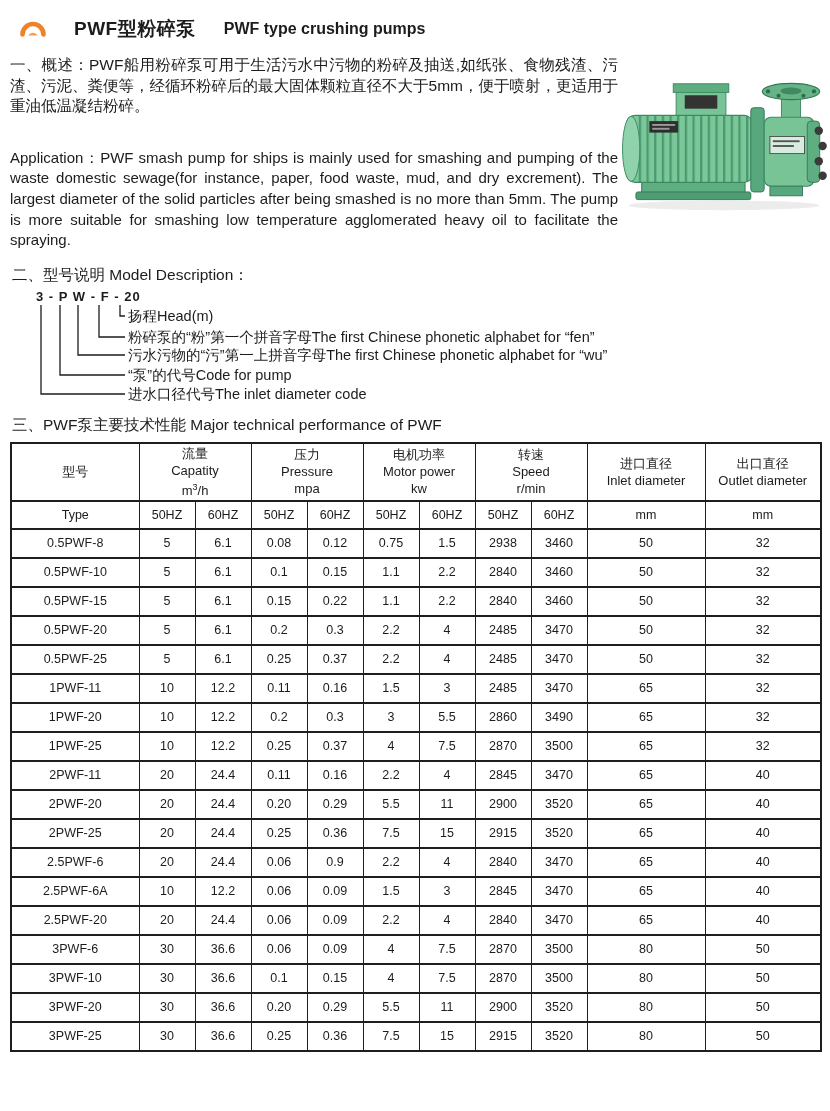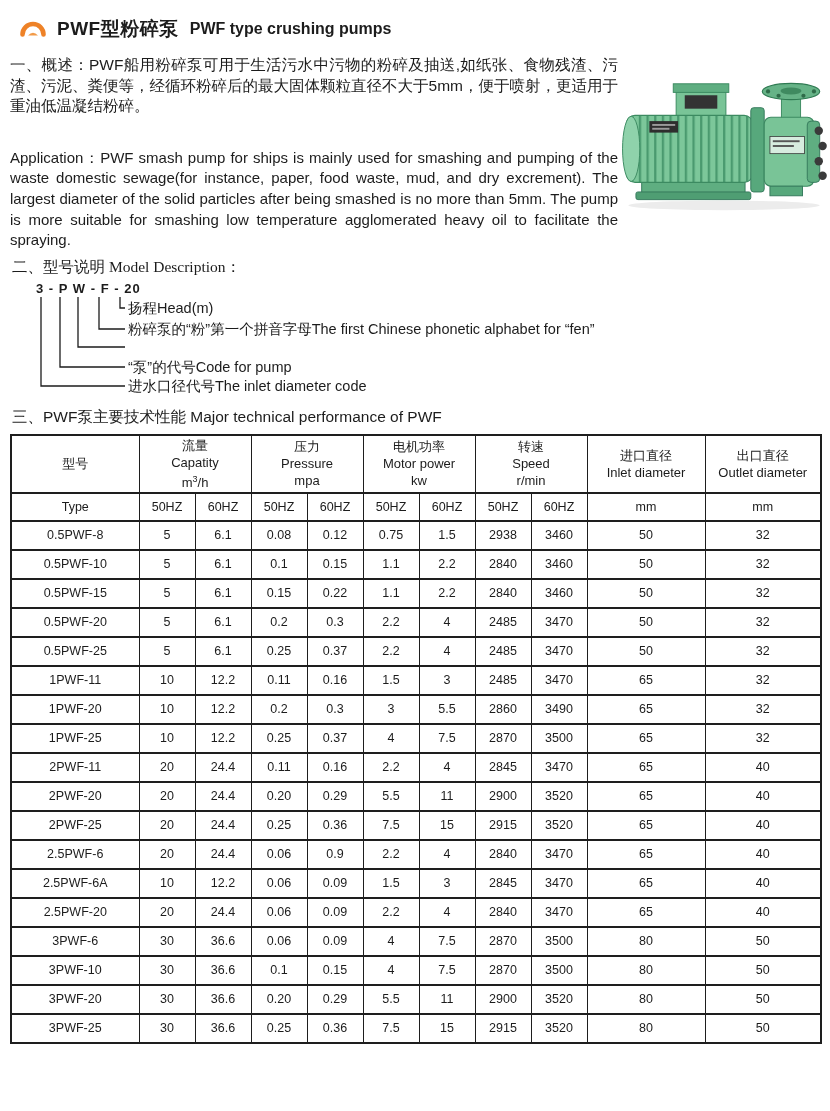--- a/index.html
+++ b/index.html
@@ -5,35 +5,35 @@
   html,body{margin:0;padding:0;background:#ffffff;}
   body{
     width:830px;height:1111px;
     font-family:"Liberation Sans","DejaVu Sans",sans-serif;
     color:#1c1c1c;
     -webkit-font-smoothing:antialiased;
   }
   .page{padding:0 10px;position:relative;}
 
   
-  .title-row{display:flex;align-items:center;gap:9px;padding:16px 0 0 8px;}
+  .title-row{display:flex;align-items:center;gap:26px;padding:16px 0 0 8px;}
   .logo{width:30px;height:22px;flex:0 0 auto;}
   .title-zh{font-size:19px;font-weight:bold;letter-spacing:.5px;}
   .title-en{font-size:16px;font-weight:bold;margin-left:2px;}
 
   
   .overview{display:flex;margin-top:13px;}
   .overview-text{width:608px;flex:0 0 auto;}
   .zh-para{font-size:15.5px;line-height:20.6px;text-align:justify;}
   .en-para{font-size:15px;line-height:20.6px;text-align:justify;margin-top:31px;}
   .pump-figure{width:212px;margin-top:24px;margin-left:0;flex:0 0 auto;}
   .pump-figure svg{display:block;width:212px;height:134px;}
 
   
-  .sec-heading{font-size:15.5px;margin-top:6px;padding-left:2px;white-space:nowrap;font-family:Liberation Serif, serif;}
+  .sec-heading{font-size:15.5px;margin-top:14px;padding-left:2px;white-space:nowrap;}
   .model-diagram{position:relative;height:118px;margin-top:3px;}
   .model-code{position:absolute;left:26px;top:0;font-size:13px;font-weight:bold;letter-spacing:1px;}
   .model-diagram svg.lines{position:absolute;left:0;top:0;}
   .model-label{position:absolute;left:118px;height:18px;line-height:18px;font-size:14.5px;white-space:nowrap;}
 
   
   .perf-heading{font-size:15.5px;margin-top:8px;padding-left:2px;white-space:nowrap;}
   table.spec{border-collapse:collapse;table-layout:fixed;width:810px;margin-top:6px;border:2px solid #1e1e1e;}
   table.spec th,table.spec td{
     border-left:1px solid #1e1e1e;border-right:1px solid #1e1e1e;
@@ -122,20 +122,21 @@
     <div class="model-code">3 - P W - F - 20</div>
     <svg class="lines" width="810" height="118">
       <polyline points="110,16 110,27 115,27" fill="none" stroke="#1c1c1c" stroke-width="1.3"></polyline>
       <polyline points="89,16 89,48 115,48" fill="none" stroke="#1c1c1c" stroke-width="1.3"></polyline>
       <polyline points="68,16 68,66 115,66" fill="none" stroke="#1c1c1c" stroke-width="1.3"></polyline>
       <polyline points="50,16 50,86 115,86" fill="none" stroke="#1c1c1c" stroke-width="1.3"></polyline>
       <polyline points="31,16 31,105 115,105" fill="none" stroke="#1c1c1c" stroke-width="1.3"></polyline>
     </svg>
     <div class="model-label" style="top:18px">扬程Head(m)</div>
     <div class="model-label" style="top:39px">粉碎泵的“粉”第一个拼音字母The first Chinese phonetic alphabet for “fen”</div>
+    <div class="model-label" style="top:57px">污水污物的“污”第一上拼音字母The first Chinese phonetic alphabet for “wu”</div>
     <div class="model-label" style="top:77px">“泵”的代号Code for pump</div>
     <div class="model-label" style="top:96px">进水口径代号The inlet diameter code</div>
   </div>
 
   <div class="perf-heading">三、PWF泵主要技术性能 Major technical performance of PWF</div>
 
   <table class="spec">
     <colgroup>
       <col style="width:128px">
       <col style="width:56px">

